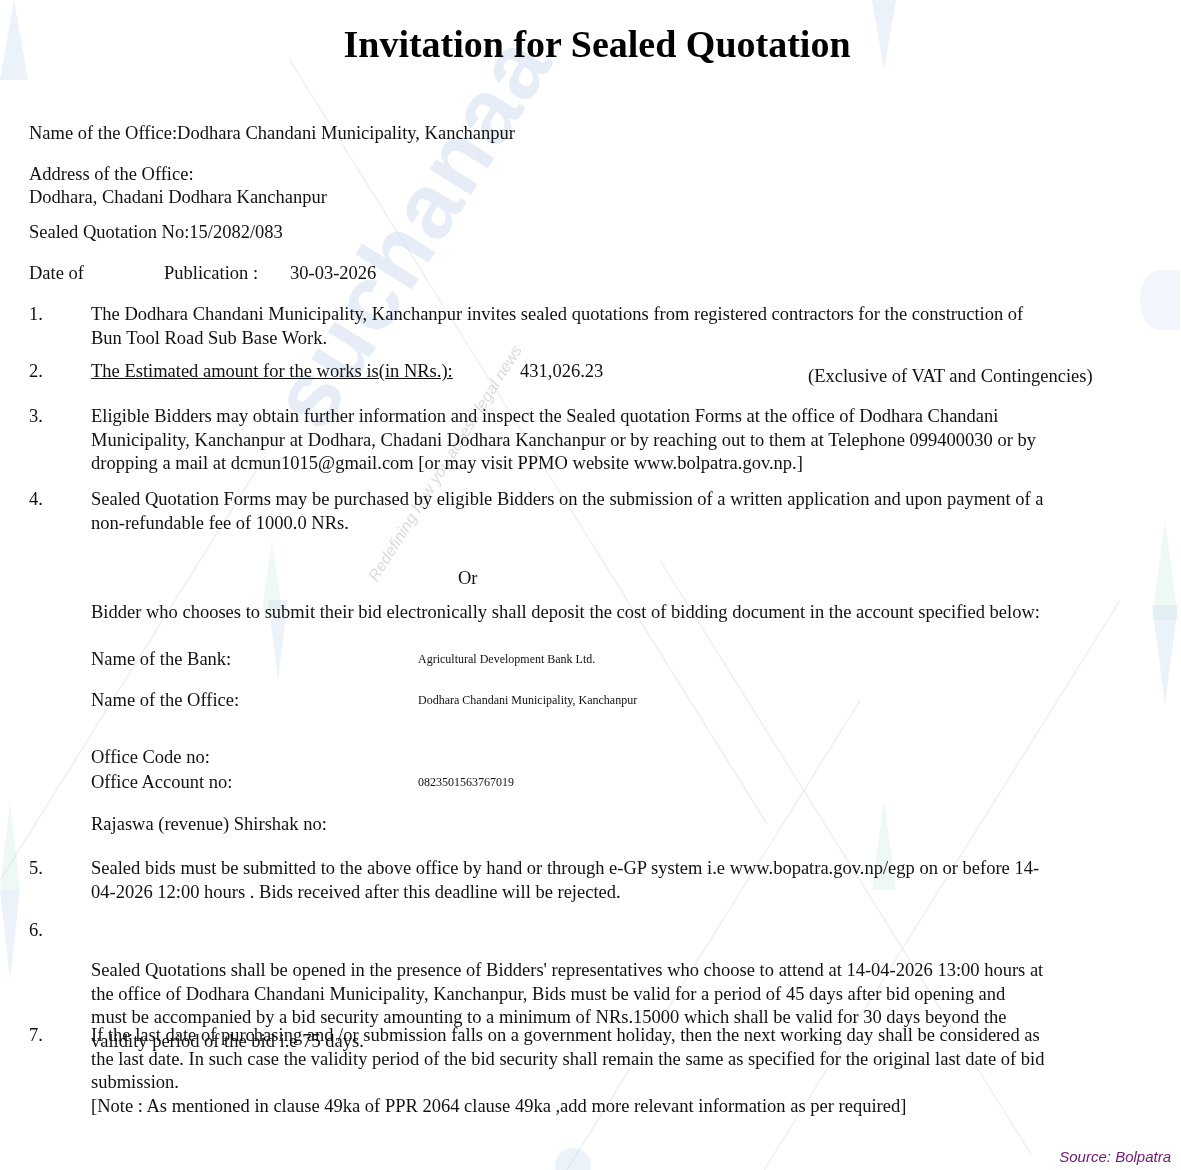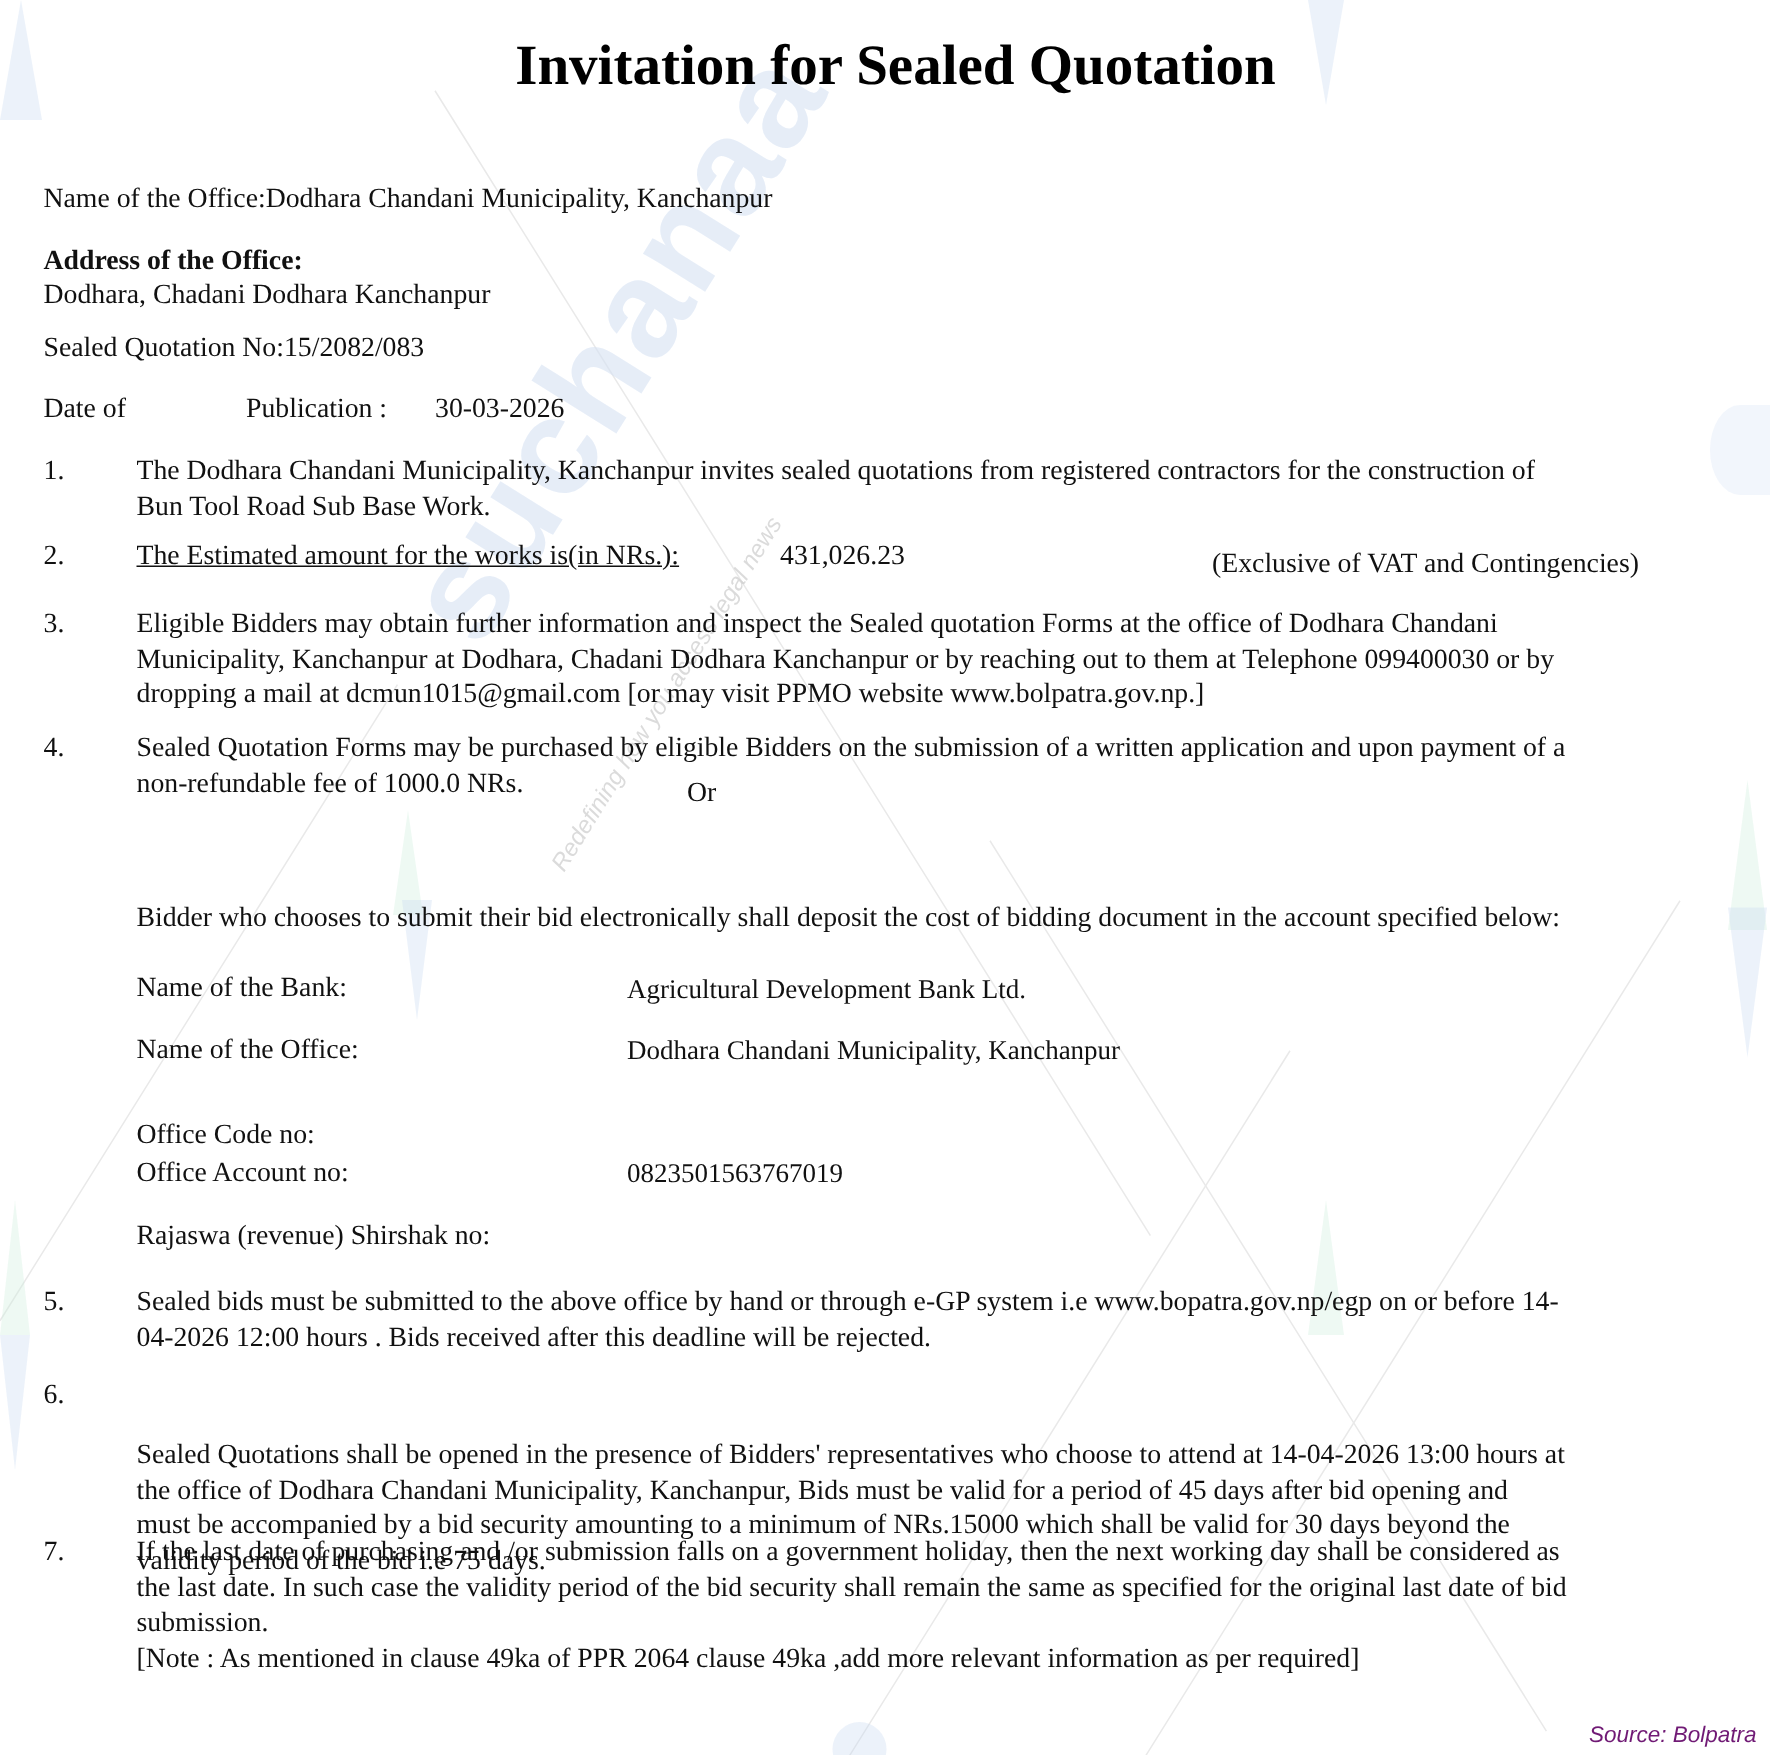--- a/index.html
+++ b/index.html
@@ -100,21 +100,21 @@
     .bank-label {
       position: absolute;
       left: 91px;
       font-size: 18.5px;
       line-height: 23.5px;
       white-space: nowrap;
     }
     .bank-value {
       position: absolute;
       left: 418px;
-      font-size: 18px;
+      font-size: 12px;
       line-height: 23.5px;
       white-space: nowrap;
     }
     .source {
       position: absolute;
       right: 10px;
       top: 1147px;
       font-family: "Liberation Sans", "DejaVu Sans", sans-serif;
       font-style: italic;
       font-size: 15px;
@@ -153,21 +153,21 @@
 
   <div class="wm-text">suchanaa</div>
   <div class="wm-tag">Redefining how you access legal news</div>
 </div>
 
 <div class="content">
   <h1 class="title">Invitation for Sealed Quotation</h1>
 
   <div class="line" style="top:122px;">Name of the Office:Dodhara Chandani Municipality, Kanchanpur</div>
 
-  <div class="line" style="top:163px;font-weight:bold;">Address of the Office:</div>
+  <div class="line" style="top:163px;">Address of the Office:</div>
   <div class="line" style="top:186px;">Dodhara, Chadani  Dodhara Kanchanpur</div>
 
   <div class="line" style="top:221px;">Sealed Quotation No:15/2082/083</div>
 
   <div class="line" style="top:262px;">Date of</div>
   <div class="line" style="top:262px;left:164px;">Publication :</div>
   <div class="line" style="top:262px;left:290px;">30-03-2026</div>
 
   <div class="num" style="top:303px;">1.</div>
   <div class="para" style="top:303px;">The Dodhara Chandani Municipality, Kanchanpur invites sealed quotations from registered contractors for the construction of
@@ -179,21 +179,21 @@
   <div class="line" style="top:365px;left:808px;">(Exclusive of VAT and Contingencies)</div>
 
   <div class="num" style="top:405px;">3.</div>
   <div class="para" style="top:405px;">Eligible Bidders may obtain further information and inspect the Sealed quotation Forms at the office of Dodhara Chandani
 Municipality, Kanchanpur at Dodhara, Chadani  Dodhara Kanchanpur  or by reaching out to them at Telephone 099400030 or by
 dropping a mail at dcmun1015@gmail.com [or may visit PPMO website www.bolpatra.gov.np.]</div>
 
   <div class="num" style="top:488px;">4.</div>
   <div class="para" style="top:488px;">Sealed Quotation Forms may be purchased by eligible Bidders on the submission of a written application and upon payment of a
 non-refundable fee of 1000.0 NRs.</div>
-  <div class="line" style="top:518px;left:458px;">Or</div>
+  <div class="line" style="top:567px;left:458px;">Or</div>
   <div class="line" style="top:601px;left:91px;">Bidder who chooses to submit their bid electronically shall deposit the cost of bidding document in the account specified below:</div>
 
   <div>
     <div class="bank-label" style="top:648px;">Name of the Bank:</div>
     <div class="bank-value" style="top:648px;">Agricultural Development Bank Ltd.</div>
 
     <div class="bank-label" style="top:689px;">Name of the Office:</div>
     <div class="bank-value" style="top:689px;">Dodhara Chandani Municipality, Kanchanpur</div>
 
     <div class="bank-label" style="top:730px;margin-top:16px;">Office Code no:</div>

